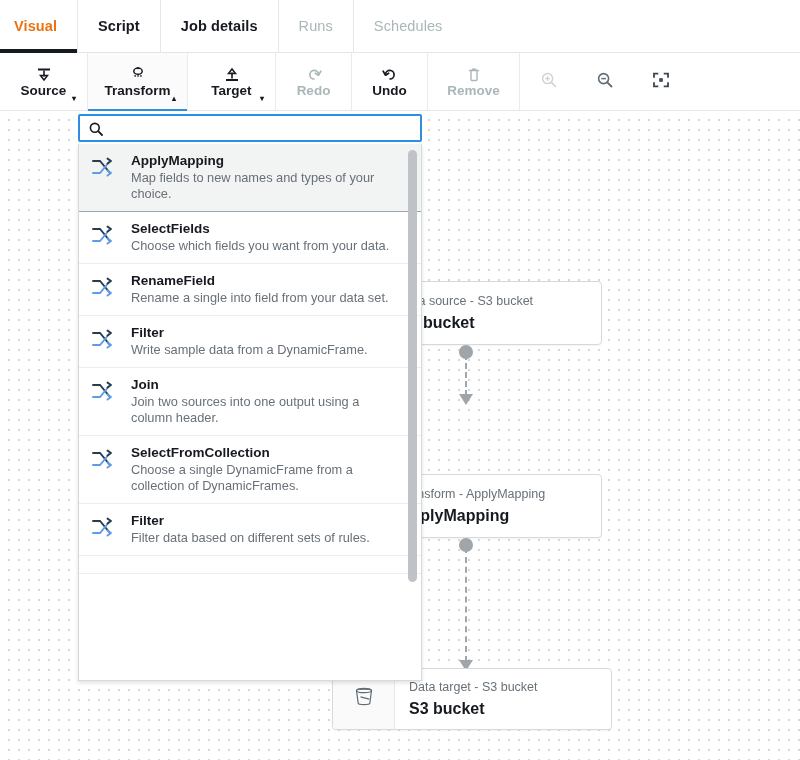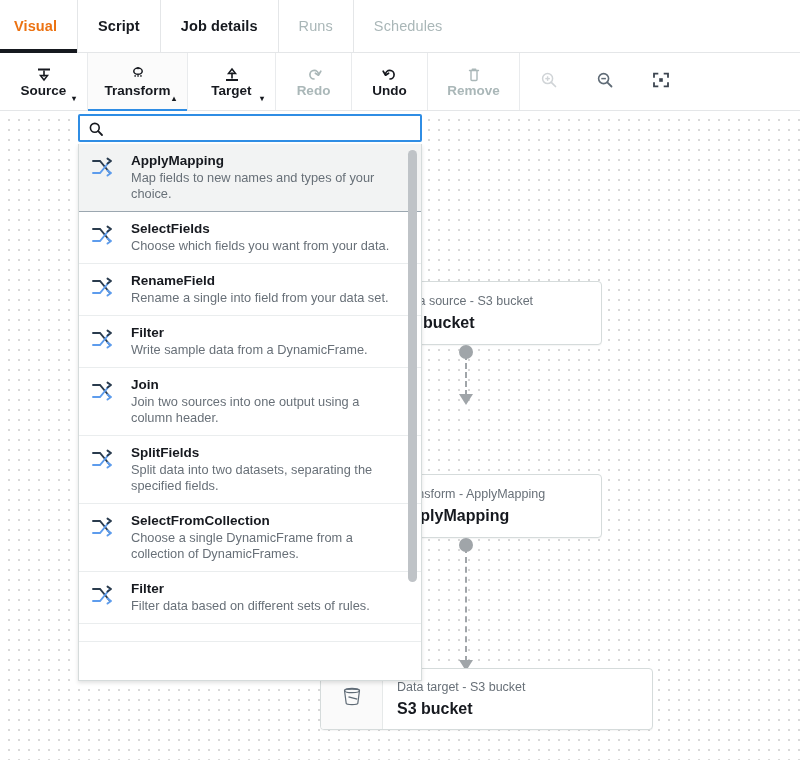--- a/index.html
+++ b/index.html
@@ -327,21 +327,21 @@
         <div class="title">ApplyMapping</div>
       </div>
     </div>
 
     <div class="conn" style="left:452px; top:427px; width:28px; height:130px;">
       <div class="dot"></div>
       <div class="line" style="height:115px;"></div>
       <div class="head" style="top:122px;"></div>
     </div>
 
-    <div class="node" style="left:320px; top:557px; width:333px; height:62px;">
+    <div class="node" style="left:332px; top:557px; width:280px; height:62px;">
       <div class="iconcol">
         <span>
           <svg width="30" height="30" viewBox="0 0 30 30">
             <path d="M7.5 8.5 C7.5 6.8 22.5 6.8 22.5 8.5 L20.8 21.4 C20.6 23 9.4 23 9.2 21.4 Z" fill="none" stroke="#5f6b76" stroke-width="1.2"></path>
             <ellipse cx="15" cy="8.5" rx="7.5" ry="2.2" fill="none" stroke="#5f6b76" stroke-width="1.2"></ellipse>
             <line x1="11.5" y1="14.8" x2="20.2" y2="17.2" stroke="#5f6b76" stroke-width="1.2"></line>
           </svg>
         </span>
       </div>
       <div class="txtcol">
@@ -425,32 +425,20 @@
             </div>
           </div>
           <div class="opt">
             <div class="oico"><svg width="30" height="22" viewBox="0 0 30 22">
                 <path d="M2 5 L9 5 L19 17" fill="none" stroke="#2a3b4d" stroke-width="1.9" stroke-linecap="round"></path>
                 <path d="M2 17 L9 17 L19 5" fill="none" stroke="#5d9ced" stroke-width="1.9" stroke-linecap="round"></path>
                 <path d="M16.5 2.6 L20 5 L16.5 7.6" fill="none" stroke="#2a3b4d" stroke-width="1.9" stroke-linecap="round" stroke-linejoin="round"></path>
                 <path d="M16.5 14.6 L20 17 L16.5 19.6" fill="none" stroke="#5d9ced" stroke-width="1.9" stroke-linecap="round" stroke-linejoin="round"></path>
               </svg></div>
             <div class="otxt">
-              <div class="oname">SplitFields</div>
-              <div class="odesc">Split data into two datasets, separating the specified fields.</div>
-            </div>
-          </div>
-          <div class="opt">
-            <div class="oico"><svg width="30" height="22" viewBox="0 0 30 22">
-                <path d="M2 5 L9 5 L19 17" fill="none" stroke="#2a3b4d" stroke-width="1.9" stroke-linecap="round"></path>
-                <path d="M2 17 L9 17 L19 5" fill="none" stroke="#5d9ced" stroke-width="1.9" stroke-linecap="round"></path>
-                <path d="M16.5 2.6 L20 5 L16.5 7.6" fill="none" stroke="#2a3b4d" stroke-width="1.9" stroke-linecap="round" stroke-linejoin="round"></path>
-                <path d="M16.5 14.6 L20 17 L16.5 19.6" fill="none" stroke="#5d9ced" stroke-width="1.9" stroke-linecap="round" stroke-linejoin="round"></path>
-              </svg></div>
-            <div class="otxt">
               <div class="oname">SelectFromCollection</div>
               <div class="odesc">Choose a single DynamicFrame from a collection of DynamicFrames.</div>
             </div>
           </div>
           <div class="opt">
             <div class="oico"><svg width="30" height="22" viewBox="0 0 30 22">
                 <path d="M2 5 L9 5 L19 17" fill="none" stroke="#2a3b4d" stroke-width="1.9" stroke-linecap="round"></path>
                 <path d="M2 17 L9 17 L19 5" fill="none" stroke="#5d9ced" stroke-width="1.9" stroke-linecap="round"></path>
                 <path d="M16.5 2.6 L20 5 L16.5 7.6" fill="none" stroke="#2a3b4d" stroke-width="1.9" stroke-linecap="round" stroke-linejoin="round"></path>
                 <path d="M16.5 14.6 L20 17 L16.5 19.6" fill="none" stroke="#5d9ced" stroke-width="1.9" stroke-linecap="round" stroke-linejoin="round"></path>

